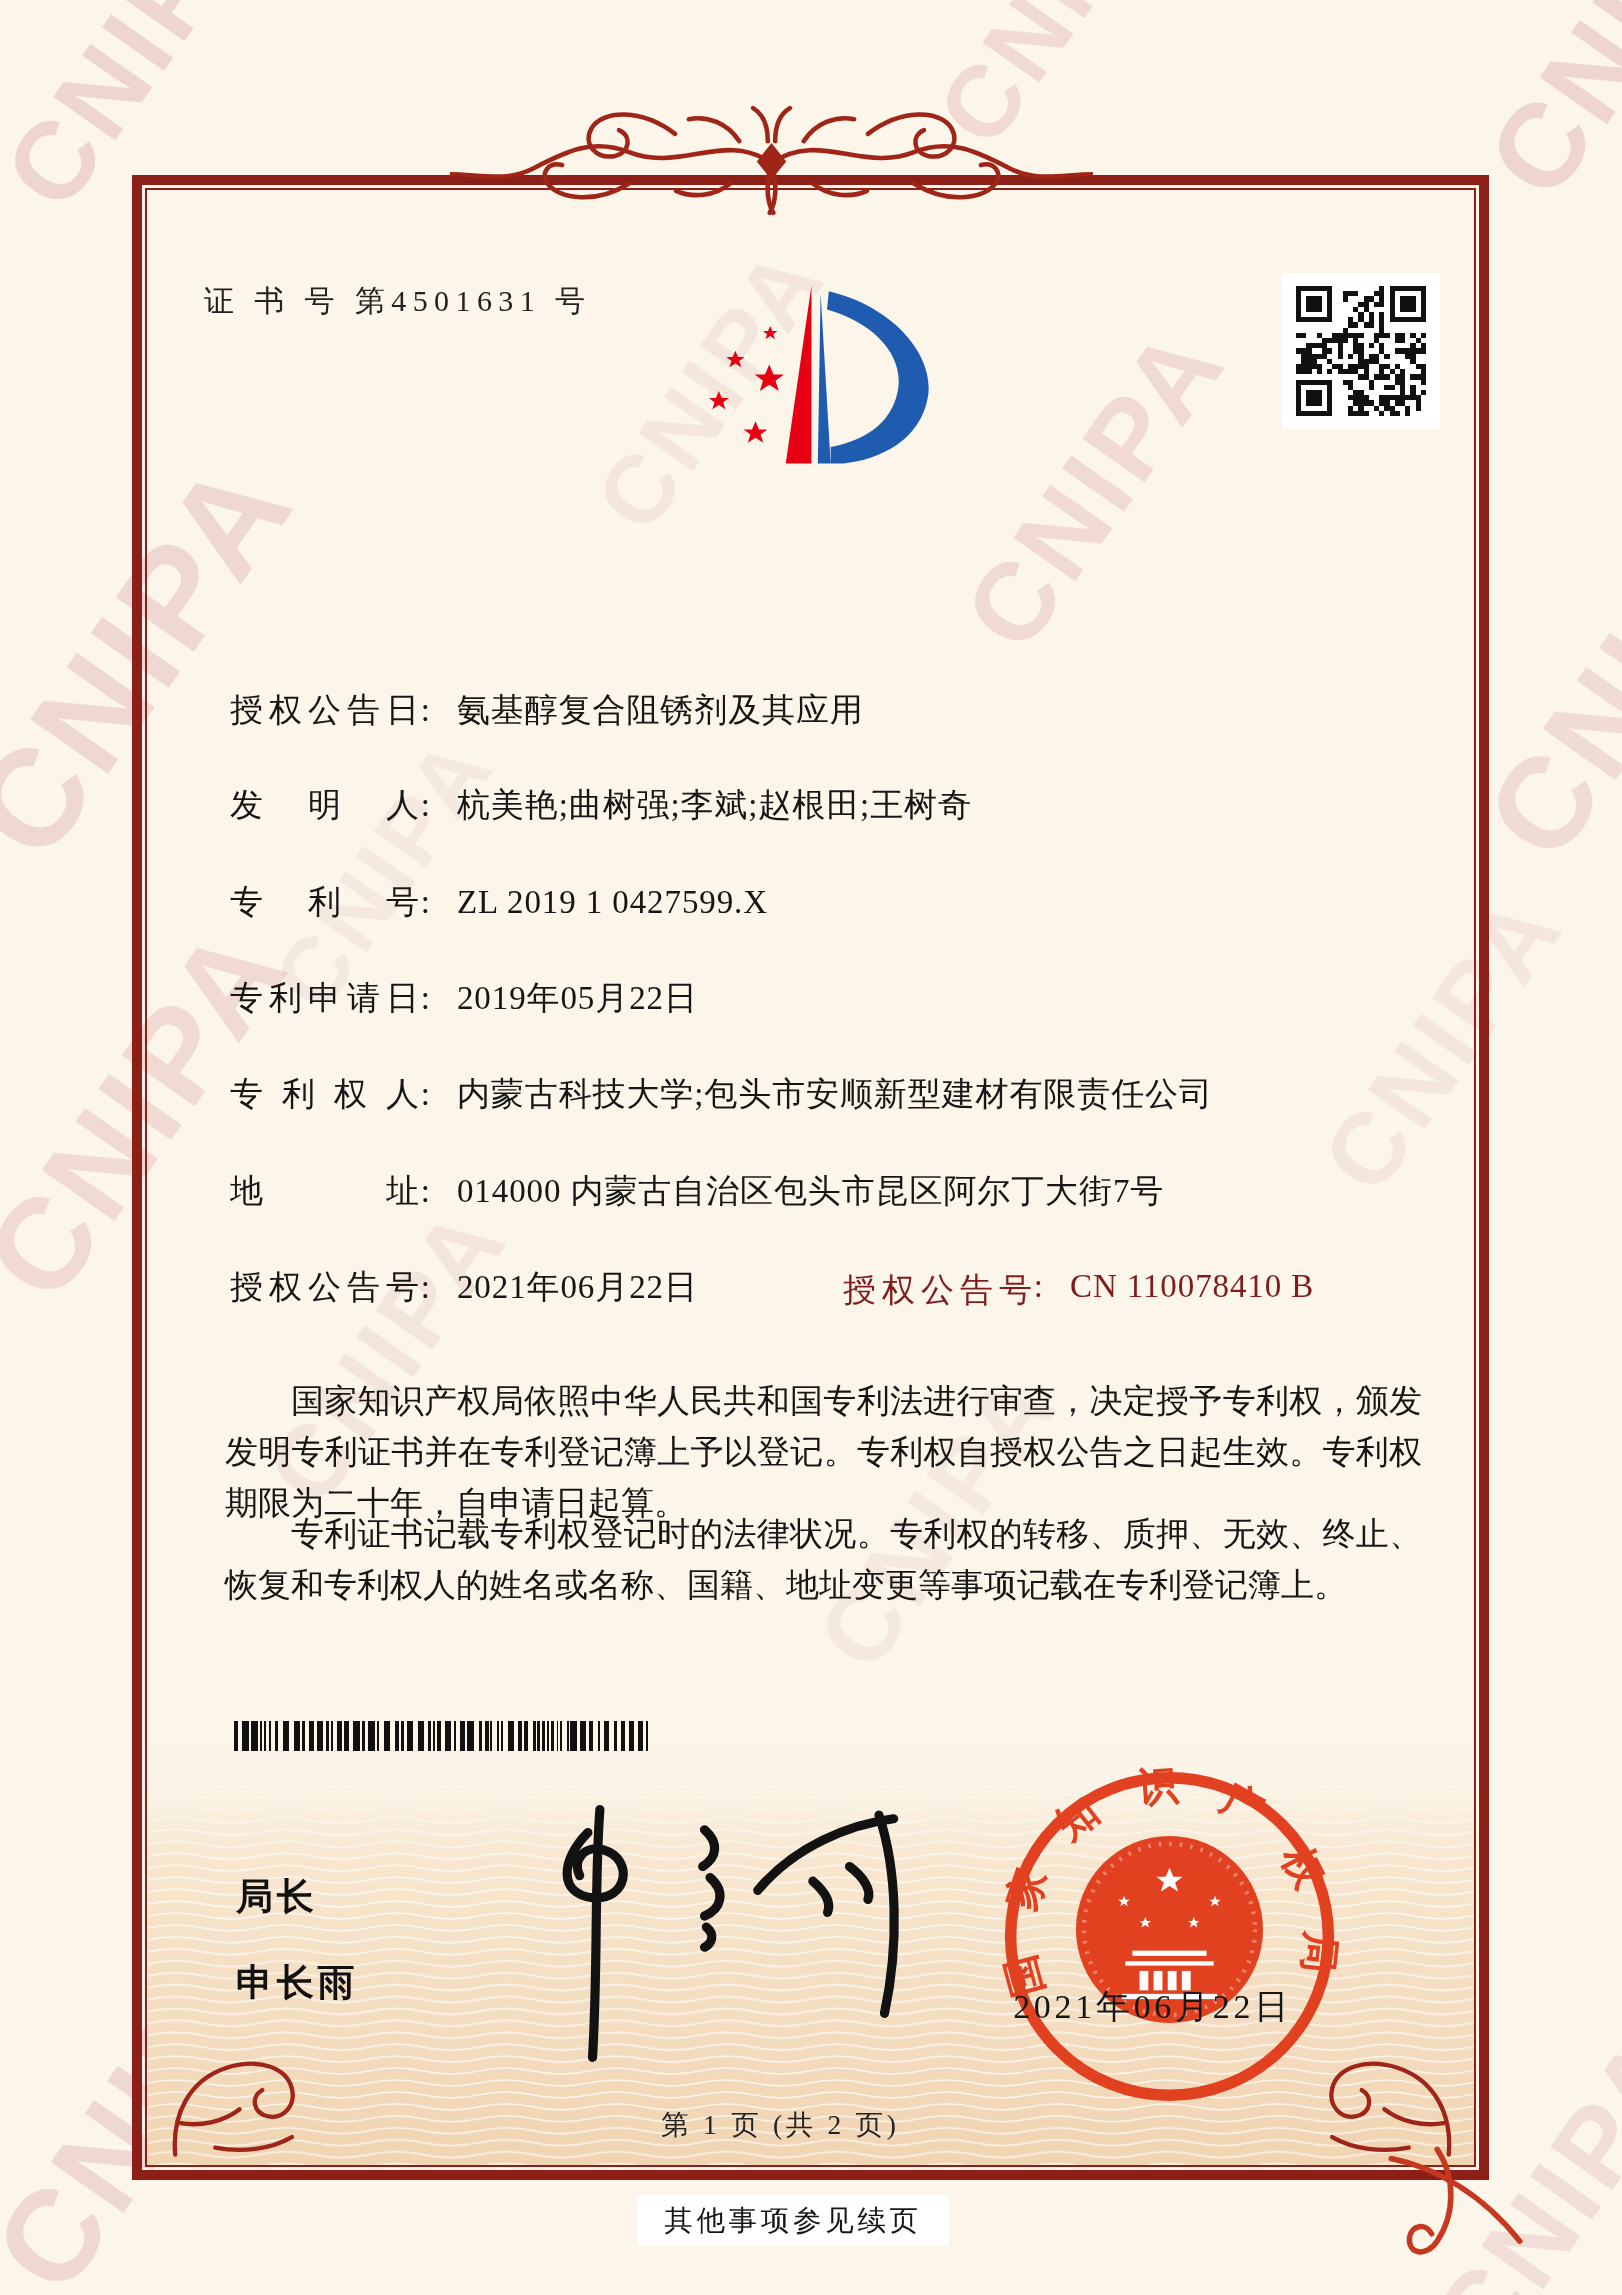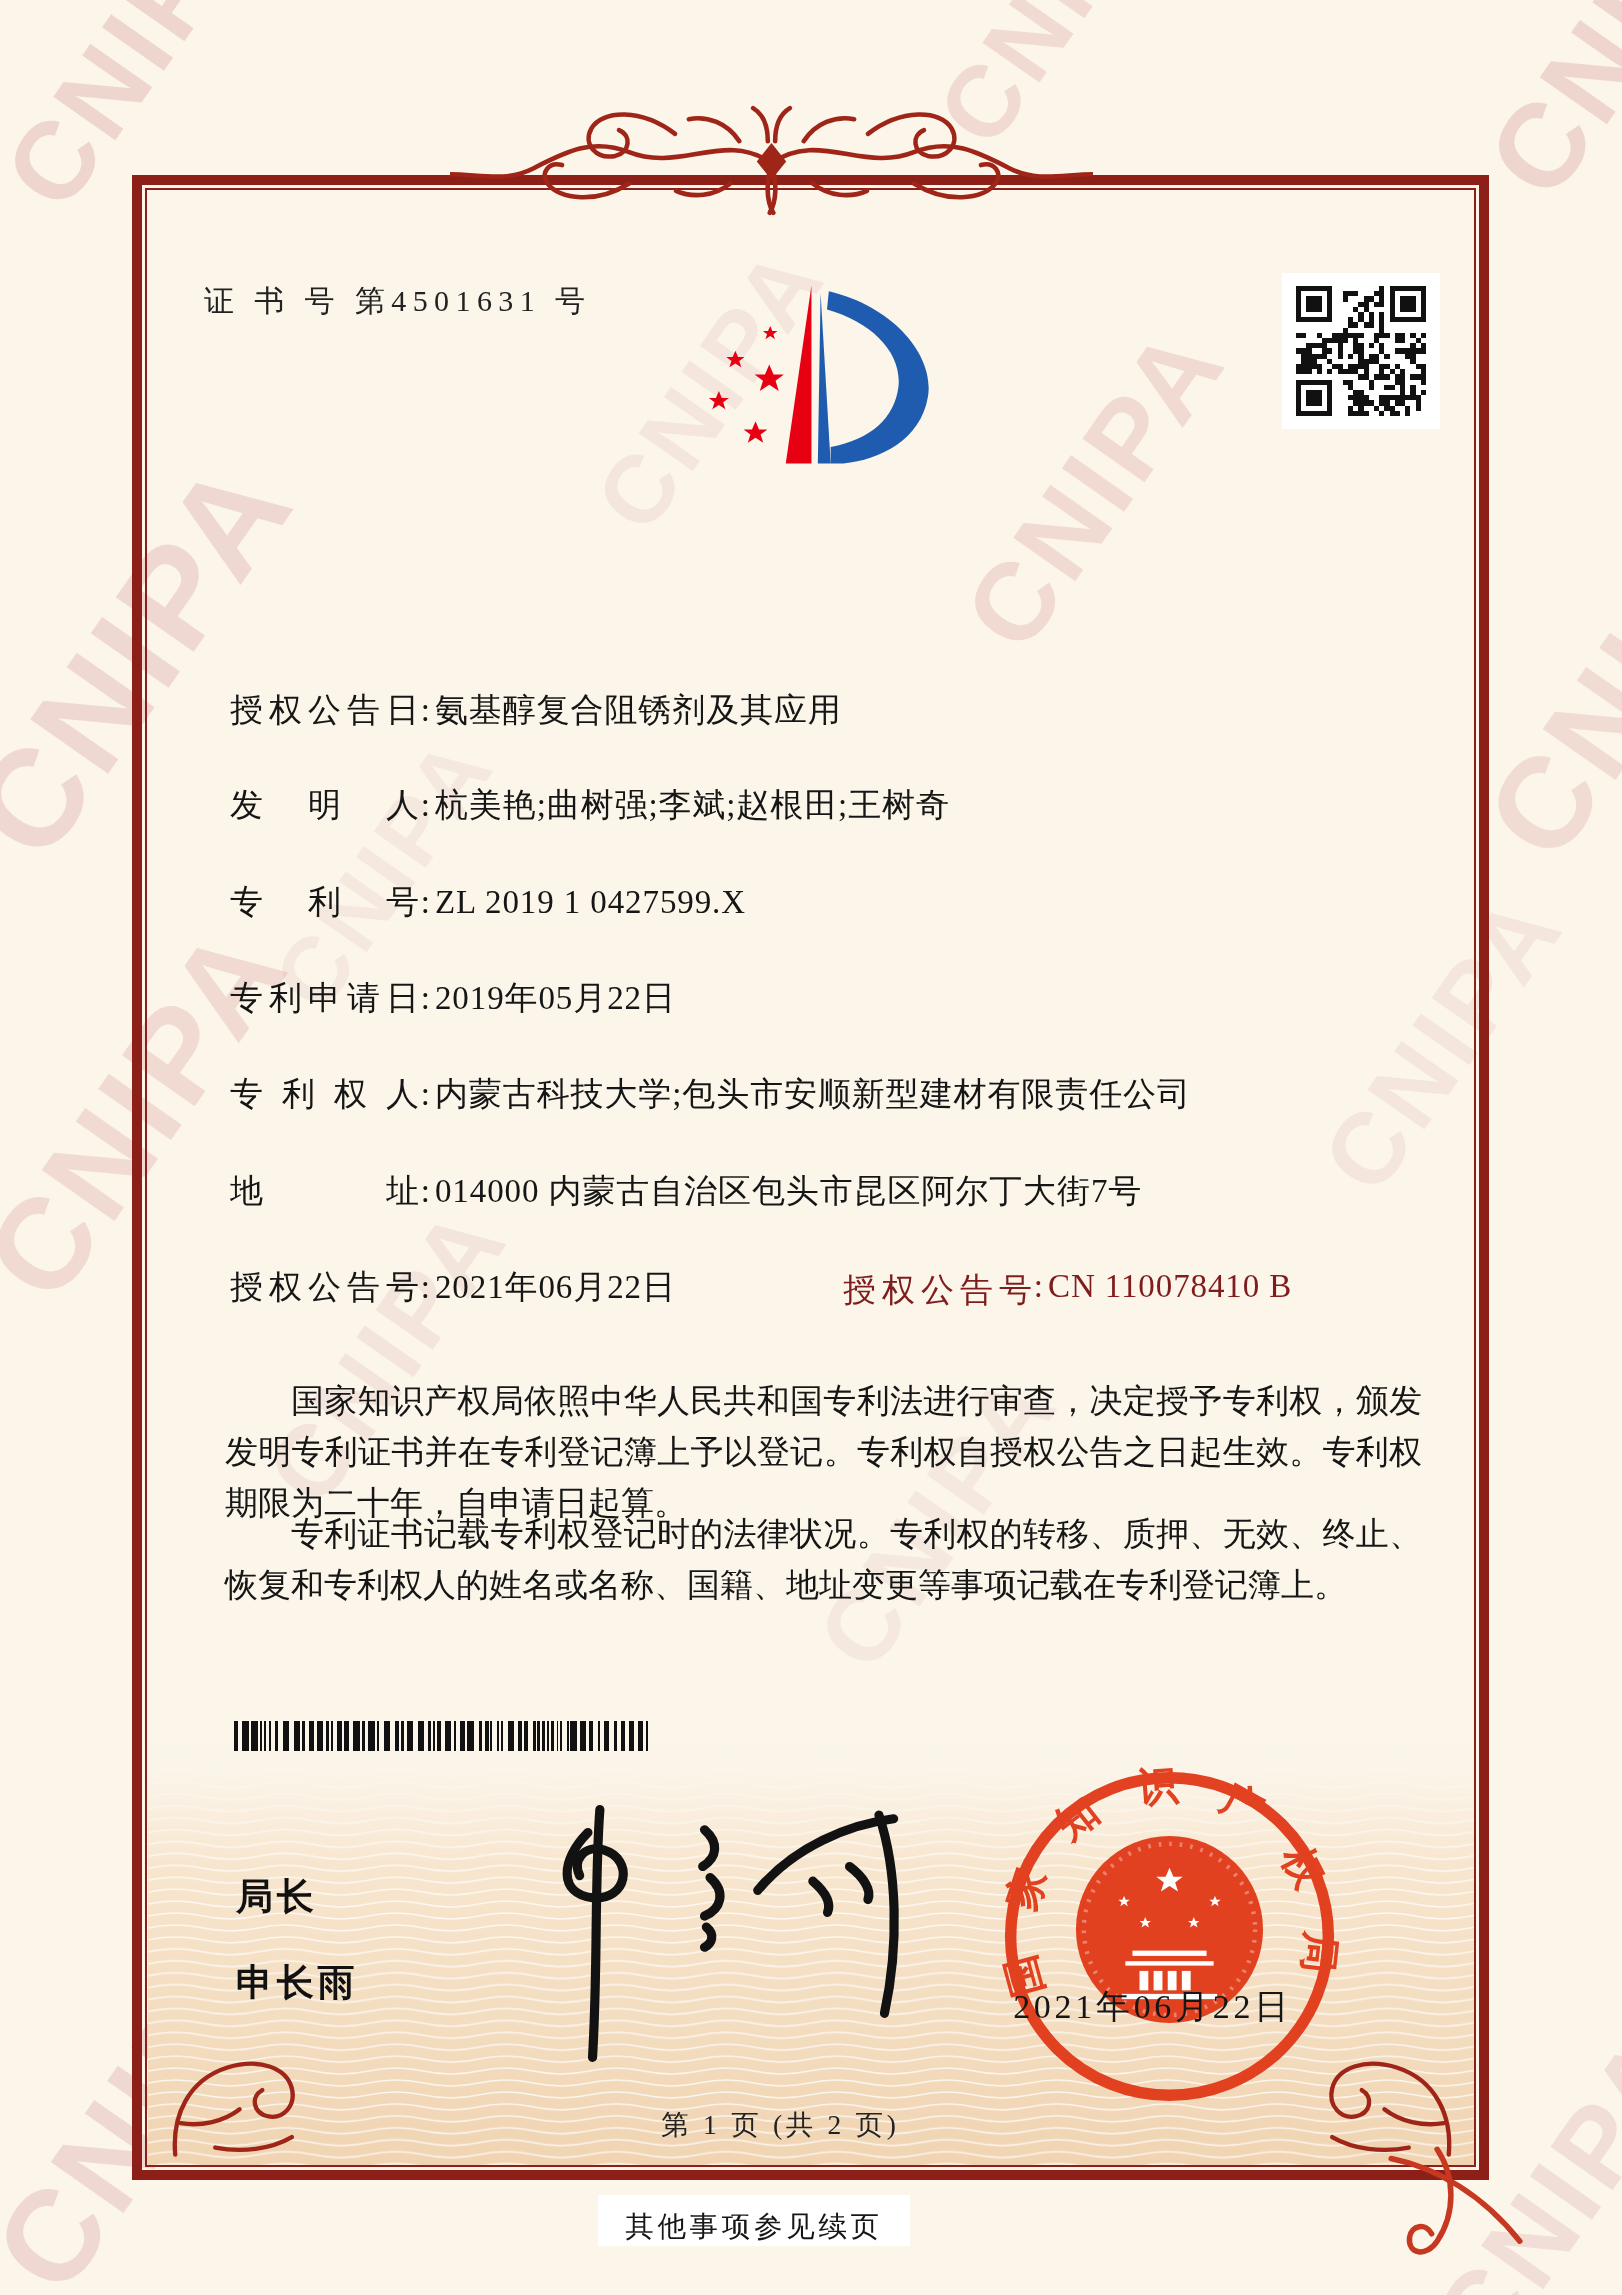--- a/index.html
+++ b/index.html
@@ -50,42 +50,42 @@
   .logo{position:absolute;left:691px;top:271px;width:239px;height:197px;}
   .qr-box{position:absolute;left:1282px;top:273px;width:158px;height:156px;background:#fff;
     display:flex;align-items:center;justify-content:center;}
   .qr-box svg{width:130px;height:130px;}
   .title{position:absolute;left:0;top:497px;width:1598px;text-align:center;
     font-size:79px;font-weight:bold;letter-spacing:40px;text-indent:40px;color:#111;}
   
   .field{position:absolute;left:230px;font-size:33px;line-height:1.2;white-space:nowrap;color:#161616;}
   .flabel{display:inline-block;width:189px;text-align:justify;text-align-last:justify;vertical-align:top;}
   .colon{display:inline-block;margin-left:1.8px;}
-  .fvalue{margin-left:5px;letter-spacing:0.9px;}
+  .fvalue{margin-left:27px;letter-spacing:0.9px;}
   .f1{top:691px}.f2{top:786px}.f3{top:883px}.f4{top:979px}.f5{top:1075px}.f6{top:1172px}.f7{top:1268px}
   .grant{position:absolute;left:843px;top:1268px;font-size:33px;white-space:nowrap;color:#7f1d1d;}
   
   .para{position:absolute;left:225px;width:1197px;font-size:33px;line-height:51px;
     text-align:justify;text-indent:66px;color:#161616;margin-top:28px;}
   .p1{top:1348px}.p2{top:1481px}
   
   .band{position:absolute;left:148px;top:1743px;width:1326px;height:424px;}
   .barcode{position:absolute;left:234px;top:1721px;width:421px;height:30px;}
   .director-role{position:absolute;left:236px;top:1872px;font-size:37px;font-weight:bold;
     font-family:Liberation Mono, monospace;letter-spacing:3.7px;color:#111;}
   .director-name{position:absolute;left:236px;top:1958px;font-size:37px;font-weight:bold;
     font-family:"Liberation Sans","DejaVu Sans",sans-serif;letter-spacing:3.7px;color:#111;}
   .signature{position:absolute;left:464px;top:1782px;width:459px;height:303px;}
   .seal{position:absolute;left:993px;top:1760px;width:353px;height:353px;opacity:.96;}
   .seal-date{position:absolute;left:955px;top:1984px;width:395px;text-align:center;
     font-size:34px;letter-spacing:3.7px;color:#161616;}
   .page-num{position:absolute;left:0;top:2107px;width:1561px;text-align:center;
     font-size:27.5px;letter-spacing:3.7px;color:#222;}
-  .footer-note-box{position:absolute;left:598px;top:2195px;width:312px;height:51px;background:#fff;
-    display:flex;align-items:flex-end;justify-content:center;}
+  .footer-note-box{position:absolute;left:637px;top:2195px;width:312px;height:51px;background:#fff;
+    display:flex;align-items:center;justify-content:center;}
   .footer-note{font-size:28.5px;letter-spacing:3.7px;color:#161616;white-space:nowrap;}
 </style>
 </head>
 <body>
 
 <div class="page">
 
   <div class="wm wm-a">CNIPA</div>
   <div class="wm wm-b">CNIPA</div>
   <div class="wm wm-c">CNIPA</div>

